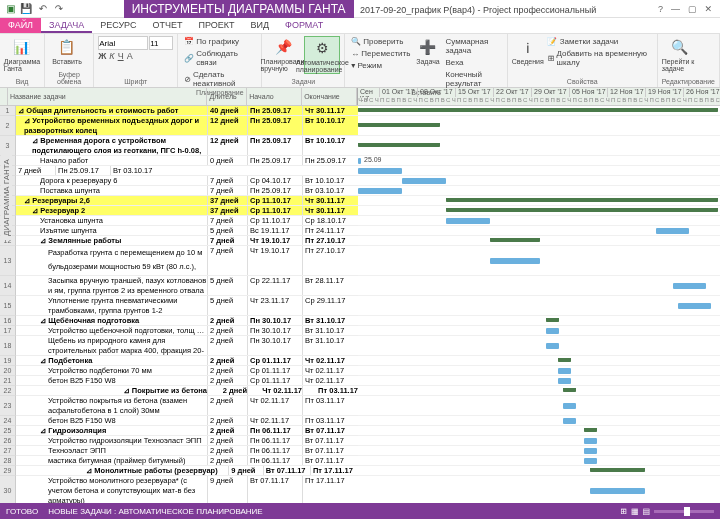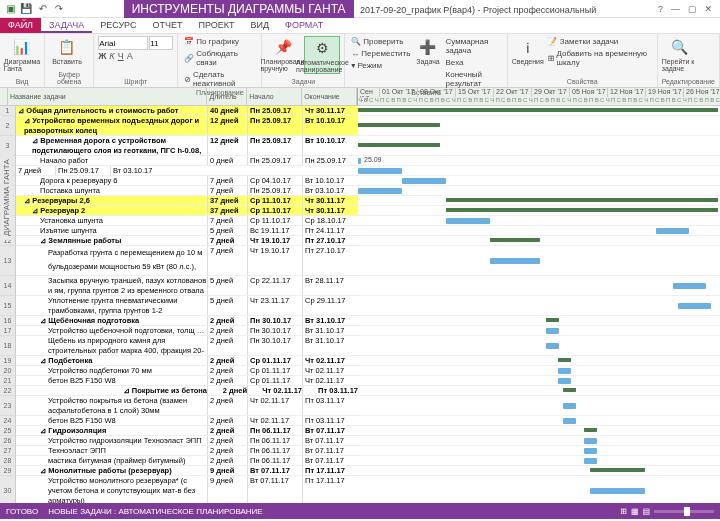--- a/index.html
+++ b/index.html
@@ -97,21 +97,21 @@
   </div>
   <div class="titlebar-right">
     <span>?</span>
     <span>—</span>
     <span>▢</span>
     <span>✕</span>
   </div>
 </div>
 
 <div class="ribbon-tabs">
-  <div class="ribbon-tab" style="background:#be185d;color:#fff">ФАЙЛ</div>
+  <div class="ribbon-tab" style="background:#ec4899;color:#fff">ФАЙЛ</div>
   <div class="ribbon-tab active">ЗАДАЧА</div>
   <div class="ribbon-tab">РЕСУРС</div>
   <div class="ribbon-tab">ОТЧЕТ</div>
   <div class="ribbon-tab">ПРОЕКТ</div>
   <div class="ribbon-tab">ВИД</div>
   <div class="ribbon-tab contextual">ФОРМАТ</div>
 </div>
 
 <div class="ribbon">
   <div class="ribbon-group">
@@ -521,21 +521,21 @@
         <div class="task-dur">2 дней</div>
         <div class="task-start">Пн 06.11.17</div>
         <div class="task-end">Вт 07.11.17</div>
       </div>
       <div class="task-row" style="height: 10px;">
         <div class="task-name indent-4" style="white-space: nowrap; line-height: 10px;">мастика битумная (праймер битумный)</div>
         <div class="task-dur">2 дней</div>
         <div class="task-start">Пн 06.11.17</div>
         <div class="task-end">Вт 07.11.17</div>
       </div>
-      <div class="task-row summary" style="height: 10px;">
+      <div class="task-row summary" style="height: 10px; padding-left: 46px;">
         <div class="task-name indent-3" style="white-space: nowrap; line-height: 10px;">⊿ Монолитные работы (резервуар)</div>
         <div class="task-dur">9 дней</div>
         <div class="task-start">Вт 07.11.17</div>
         <div class="task-end">Пт 17.11.17</div>
       </div>
       <div class="task-row" style="height: 30px;">
         <div class="task-name indent-4" style="white-space: normal; line-height: 10px;">Устройство монолитного резервуара* (с учетом бетона и сопутствующих мат-в без арматуры)</div>
         <div class="task-dur">9 дней</div>
         <div class="task-start">Вт 07.11.17</div>
         <div class="task-end">Пт 17.11.17</div>

